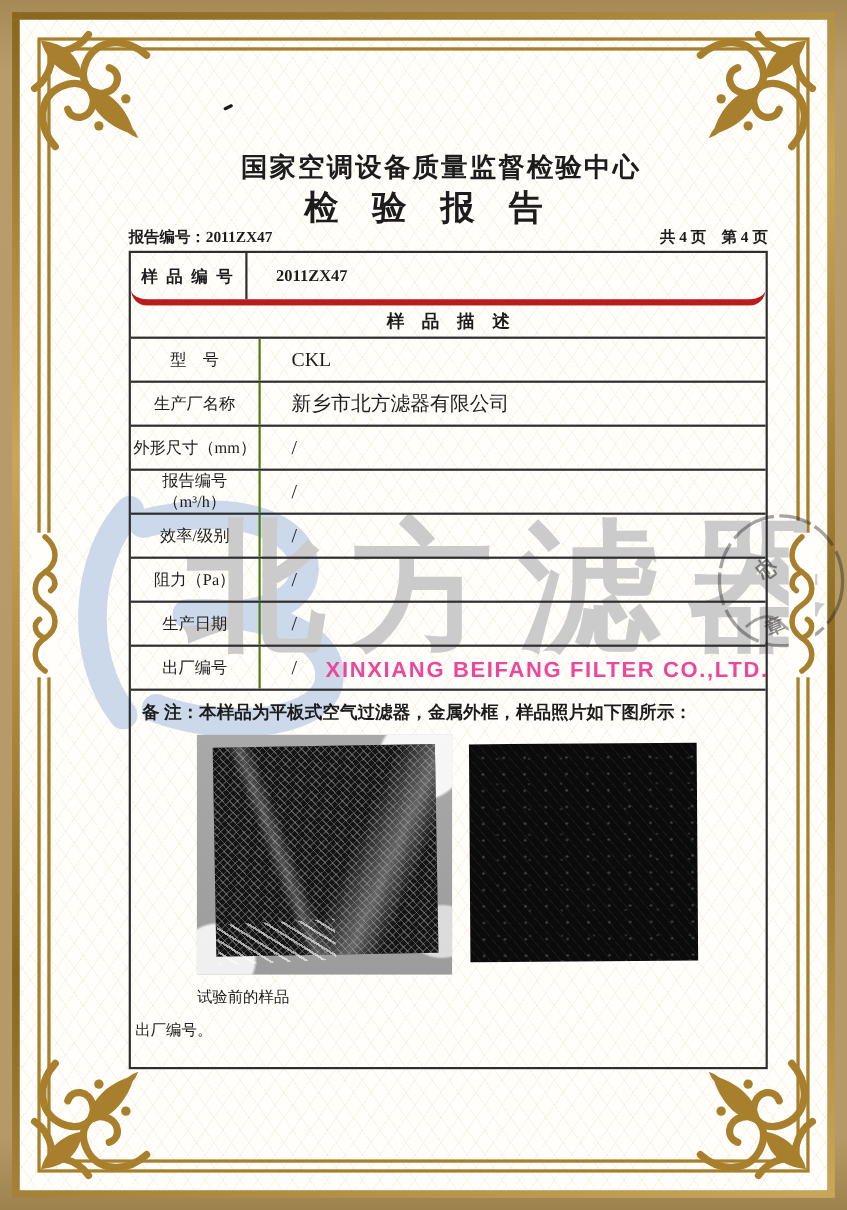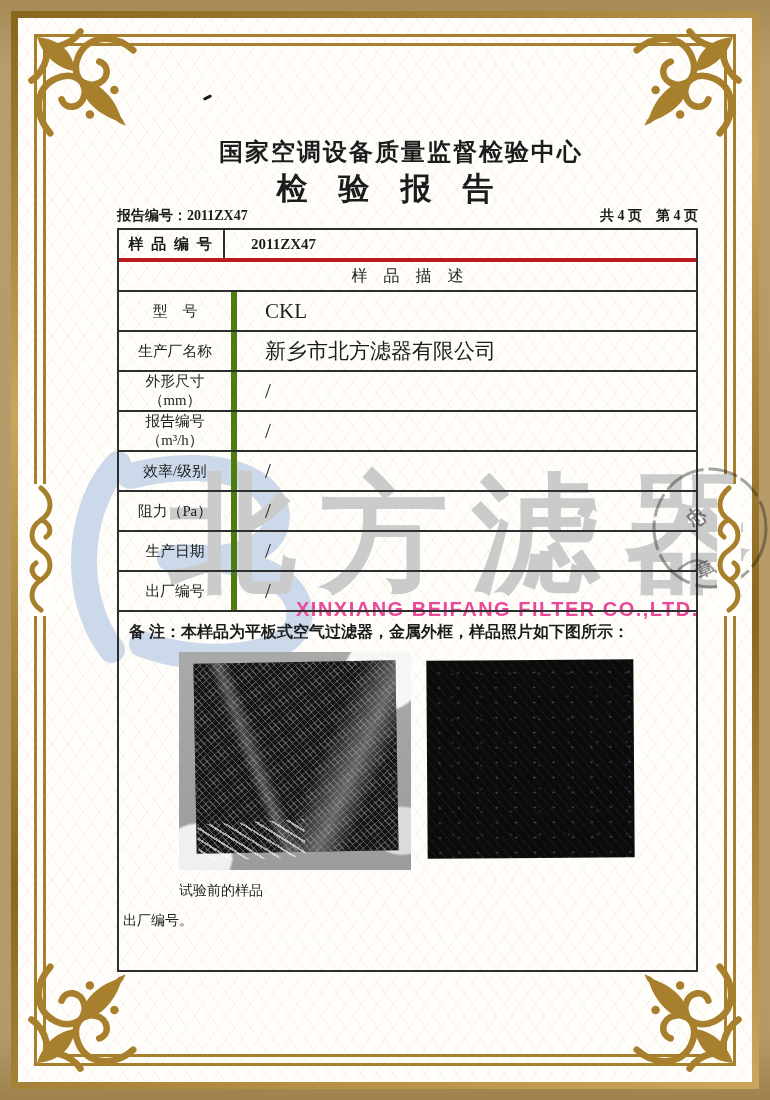--- a/index.html
+++ b/index.html
@@ -32,30 +32,30 @@
   .report-title{position:absolute;top:168px;left:0;width:100%;text-align:center;
     font-size:31px;font-weight:bold;z-index:3;}
   .meta-row{position:absolute;top:207px;left:117px;width:581px;display:flex;
     justify-content:space-between;font-size:14px;font-weight:bold;z-index:3;}
   .artifact-dash{position:absolute;left:203px;top:96px;width:9px;height:3px;
     background:#1a1a1a;transform:rotate(-25deg);border-radius:2px;z-index:3;}
   
   .tbl{position:absolute;left:117px;top:228px;width:581px;height:744px;
     border:2px solid #2e2e2e;z-index:2;box-sizing:border-box;}
   .tbl *{box-sizing:border-box;}
-  .r1{height:32px;display:flex;border-bottom:4px solid #b91c1c;}
+  .r1{height:48px;display:flex;border-bottom:6px solid #b91c1c;border-radius:15px;}
   .r1 .lbl{width:106px;border-right:2px solid #2e2e2e;display:flex;align-items:center;
     justify-content:center;font-weight:bold;letter-spacing:2px;font-size:15px;}
   .r1 .val{flex:1;display:flex;align-items:center;padding-left:26px;font-size:15px;font-weight:bold;}
   .hdr{height:30px;display:flex;align-items:center;justify-content:center;
-    font-weight:normal;font-size:16px;border-bottom:2px solid #2e2e2e;}
+    font-weight:bold;font-size:16px;border-bottom:2px solid #2e2e2e;}
   .row{height:40px;display:flex;border-bottom:2px solid #2e2e2e;}
-  .row .lbl{width:118px;border-right:6px solid #4d7c0f;display:flex;align-items:center;
+  .row .lbl{width:118px;border-right:2px solid #4d7c0f;display:flex;align-items:center;
     justify-content:center;font-size:14.8px;text-align:center;padding:0 2px;}
-  .row .val{flex:1;display:flex;align-items:center;padding-left:28px;font-size:21px;}
+  .row .val{flex:1;display:flex;align-items:center;padding-left:28px;font-size:18px;}
   .remark{position:relative;height:358px;}
   .remark-text{position:absolute;left:10px;top:10px;width:560px;font-size:16px;font-weight:bold;}
   .caption{position:absolute;top:270px;font-size:14px;}
   .caption.before{left:60px;width:232px;}
   .caption.after{left:322px;width:207px;text-align:center;}
   .blank-note{position:absolute;left:4px;top:300px;font-size:14px;}
   
   .photo-before{position:absolute;left:60px;top:40px;width:232px;height:218px;
     background:
       radial-gradient(ellipse at 88% 10%,rgba(255,255,255,.9) 0 13%,transparent 14%),

